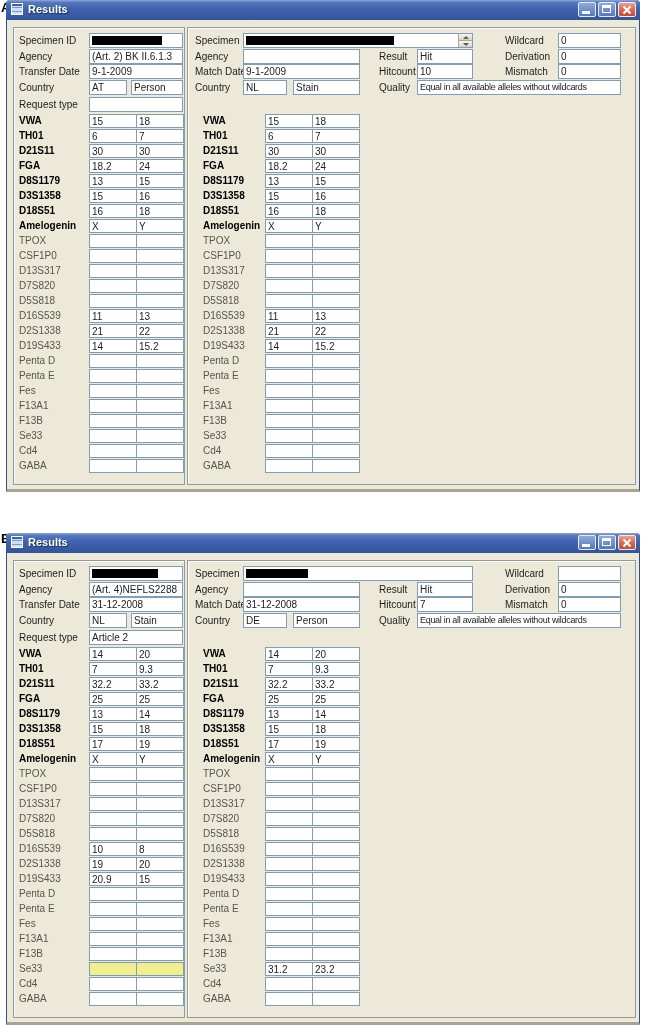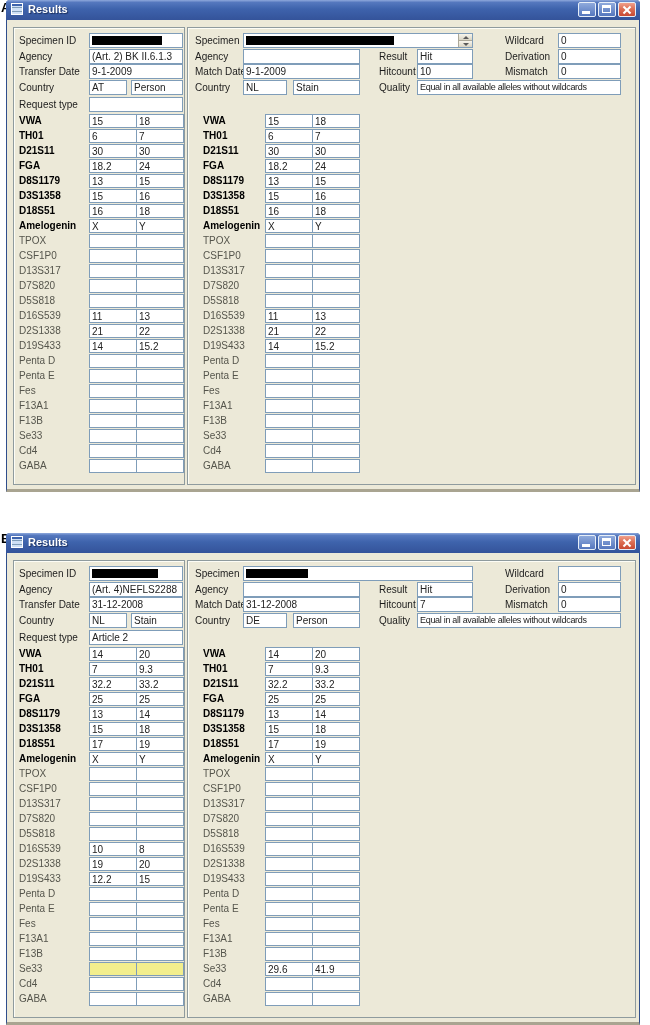--- a/index.html
+++ b/index.html
@@ -407,21 +407,21 @@
       <div class="lbl dimloc" style="left: 196px; top: 307px;">D16S539</div>
       <div class="fld locus" style="left: 258px; top: 308px; width: 48px;"></div>
       <div class="fld locus" style="left: 305px; top: 308px; width: 48px;"></div>
       <div class="lbl dimloc" style="left: 12px; top: 322px;">D2S1338</div>
       <div class="fld locus" style="left: 82px; top: 323px; width: 48px;">19</div>
       <div class="fld locus" style="left: 129px; top: 323px; width: 48px;">20</div>
       <div class="lbl dimloc" style="left: 196px; top: 322px;">D2S1338</div>
       <div class="fld locus" style="left: 258px; top: 323px; width: 48px;"></div>
       <div class="fld locus" style="left: 305px; top: 323px; width: 48px;"></div>
       <div class="lbl dimloc" style="left: 12px; top: 337px;">D19S433</div>
-      <div class="fld locus" style="left: 82px; top: 338px; width: 48px;">12.2</div>
+      <div class="fld locus" style="left: 82px; top: 338px; width: 48px;">20.9</div>
       <div class="fld locus" style="left: 129px; top: 338px; width: 48px;">15</div>
       <div class="lbl dimloc" style="left: 196px; top: 337px;">D19S433</div>
       <div class="fld locus" style="left: 258px; top: 338px; width: 48px;"></div>
       <div class="fld locus" style="left: 305px; top: 338px; width: 48px;"></div>
       <div class="lbl dimloc" style="left: 12px; top: 352px;">Penta D</div>
       <div class="fld locus" style="left: 82px; top: 353px; width: 48px;"></div>
       <div class="fld locus" style="left: 129px; top: 353px; width: 48px;"></div>
       <div class="lbl dimloc" style="left: 196px; top: 352px;">Penta D</div>
       <div class="fld locus" style="left: 258px; top: 353px; width: 48px;"></div>
       <div class="fld locus" style="left: 305px; top: 353px; width: 48px;"></div>
@@ -446,22 +446,22 @@
       <div class="lbl dimloc" style="left: 12px; top: 412px;">F13B</div>
       <div class="fld locus" style="left: 82px; top: 413px; width: 48px;"></div>
       <div class="fld locus" style="left: 129px; top: 413px; width: 48px;"></div>
       <div class="lbl dimloc" style="left: 196px; top: 412px;">F13B</div>
       <div class="fld locus" style="left: 258px; top: 413px; width: 48px;"></div>
       <div class="fld locus" style="left: 305px; top: 413px; width: 48px;"></div>
       <div class="lbl dimloc" style="left: 12px; top: 427px;">Se33</div>
       <div class="fld locus hl" style="left: 82px; top: 428px; width: 48px;"></div>
       <div class="fld locus hl" style="left: 129px; top: 428px; width: 48px;"></div>
       <div class="lbl dimloc" style="left: 196px; top: 427px;">Se33</div>
-      <div class="fld locus" style="left: 258px; top: 428px; width: 48px;">29.6</div>
-      <div class="fld locus" style="left: 305px; top: 428px; width: 48px;">41.9</div>
+      <div class="fld locus" style="left: 258px; top: 428px; width: 48px;">31.2</div>
+      <div class="fld locus" style="left: 305px; top: 428px; width: 48px;">23.2</div>
       <div class="lbl dimloc" style="left: 12px; top: 442px;">Cd4</div>
       <div class="fld locus" style="left: 82px; top: 443px; width: 48px;"></div>
       <div class="fld locus" style="left: 129px; top: 443px; width: 48px;"></div>
       <div class="lbl dimloc" style="left: 196px; top: 442px;">Cd4</div>
       <div class="fld locus" style="left: 258px; top: 443px; width: 48px;"></div>
       <div class="fld locus" style="left: 305px; top: 443px; width: 48px;"></div>
       <div class="lbl dimloc" style="left: 12px; top: 457px;">GABA</div>
       <div class="fld locus" style="left: 82px; top: 458px; width: 48px;"></div>
       <div class="fld locus" style="left: 129px; top: 458px; width: 48px;"></div>
       <div class="lbl dimloc" style="left: 196px; top: 457px;">GABA</div>

